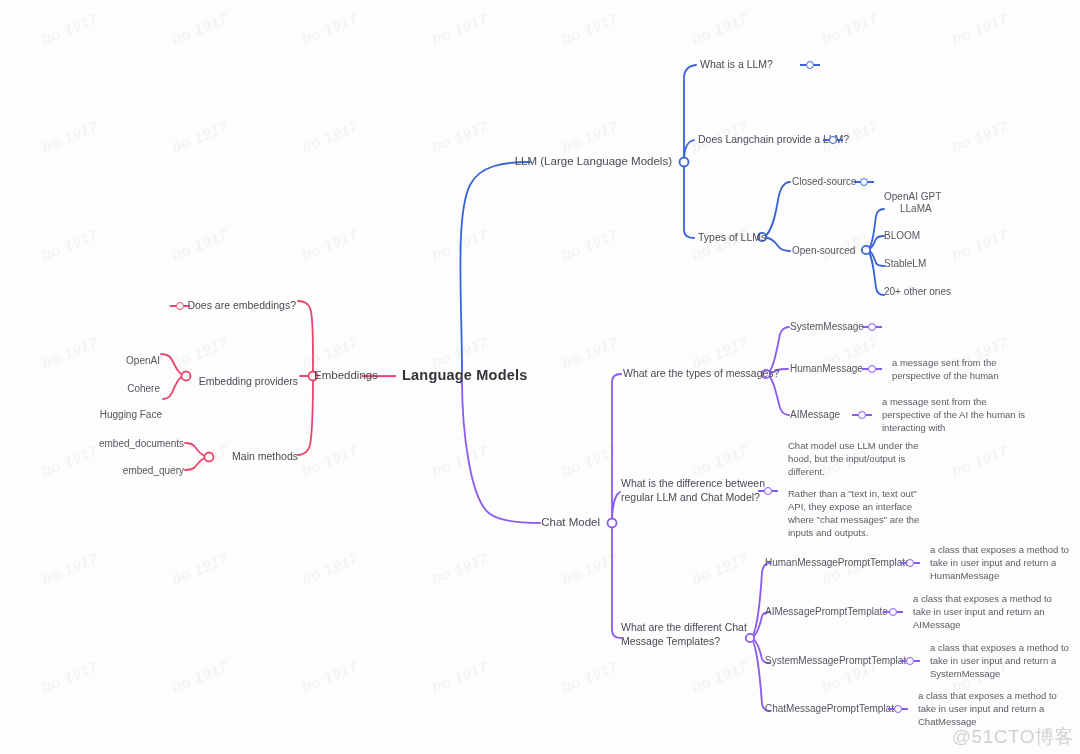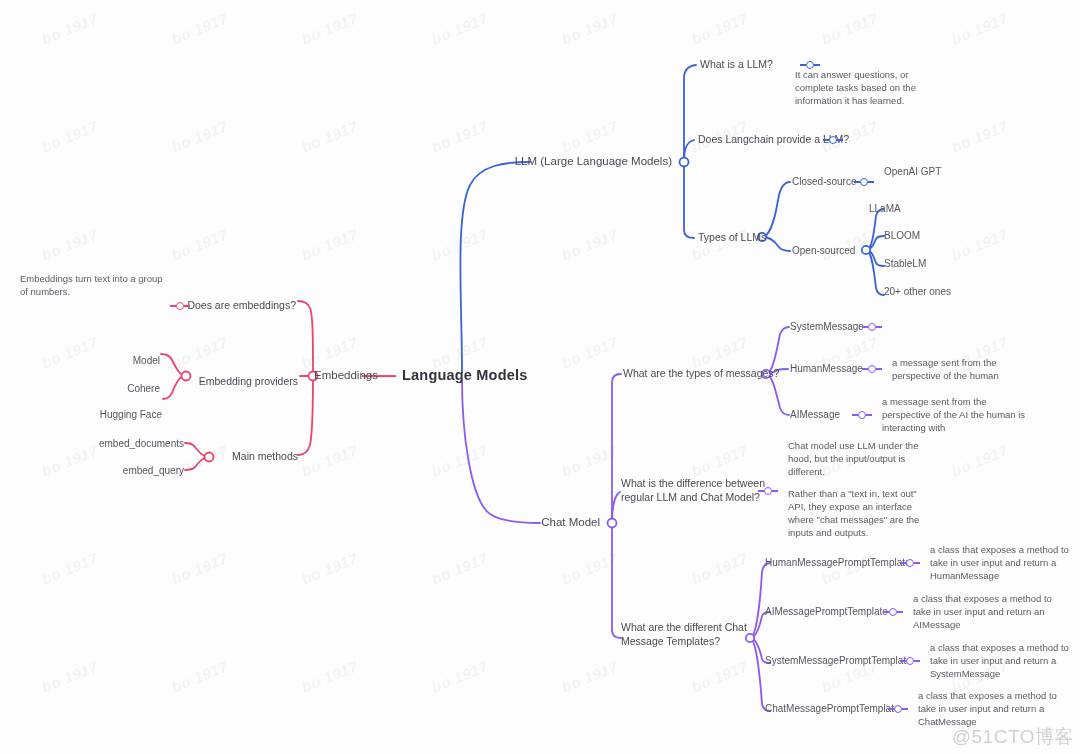--- a/index.html
+++ b/index.html
@@ -191,60 +191,55 @@
   <div class="node r root" style="left:402px;top:376px;">Language Models</div>
 
   <div class="node l lvl1" style="left:672px;top:162px;text-align:center;">LLM (Large Language Models)</div>
 
   <div class="node r lvl2" style="left:700px;top:65px;">What is a LLM?</div>
   <div class="conn blue" style="left:800px;top:65px;">
     <span class="d"></span>
       <span class="c"></span>
       <span class="d"></span>
   </div>
-  <div class="node r leafnote" style="left:795px;top:88px;">It can answer questions, or
-complete tasks based on the
-information it has learned.</div>
 
   <div class="node r lvl2" style="left:698px;top:140px;">Does Langchain provide a LLM?</div>
   <div class="conn blue" style="left:823px;top:140px;">
     <span class="d"></span>
       <span class="c"></span>
       <span class="d"></span>
   </div>
 
   <div class="node r lvl2" style="left:698px;top:238px;">Types of LLMs</div>
 
   <div class="node r lvl3" style="left:792px;top:182px;">Closed-source</div>
   <div class="conn blue" style="left:854px;top:182px;">
     <span class="d"></span>
       <span class="c"></span>
       <span class="d"></span>
   </div>
-  <div class="node r lvl3" style="left:884px;top:172px;text-align:right;">OpenAI GPT</div>
+  <div class="node r lvl3" style="left:884px;top:197px;text-align:right;">OpenAI GPT</div>
 
   <div class="node r lvl3" style="left:792px;top:251px;">Open-sourced</div>
-  <div class="node r lvl3" style="left:869px;top:209px;">LLaMA</div>
+  <div class="node r lvl3" style="left:900px;top:209px;">LLaMA</div>
   <div class="node r lvl3" style="left:884px;top:236px;">BLOOM</div>
   <div class="node r lvl3" style="left:884px;top:264px;">StableLM</div>
   <div class="node r lvl3" style="left:884px;top:292px;">20+ other ones</div>
 
   <div class="node r lvl1" style="left:314px;top:376px;">Embeddings</div>
 
   <div class="node l lvl2" style="left:296px;top:306px;">Does are embeddings?</div>
   <div class="conn pink" style="left:170px;top:306px;">
     <span class="d"></span>
       <span class="c"></span>
       <span class="d"></span>
   </div>
-  <div class="node r leafnote" style="left:20px;top:285px;">Embeddings turn text into a group
-of numbers.</div>
 
   <div class="node l lvl2" style="left:298px;top:382px;">Embedding providers</div>
-  <div class="node l lvl3" style="left:160px;top:361px;">Model</div>
+  <div class="node l lvl3" style="left:160px;top:361px;">OpenAI</div>
   <div class="node l lvl3" style="left:160px;top:389px;">Cohere</div>
   <div class="node l lvl3" style="left:162px;top:415px;">Hugging Face</div>
 
   <div class="node l lvl2" style="left:298px;top:457px;">Main methods</div>
   <div class="node l lvl3" style="left:184px;top:444px;">embed_documents</div>
   <div class="node l lvl3" style="left:184px;top:471px;">embed_query</div>
 
   <div class="node l lvl1" style="left:600px;top:523px;">Chat Model</div>
 
   <div class="node r lvl2" style="left:623px;top:374px;">What are the types of messages?</div>

